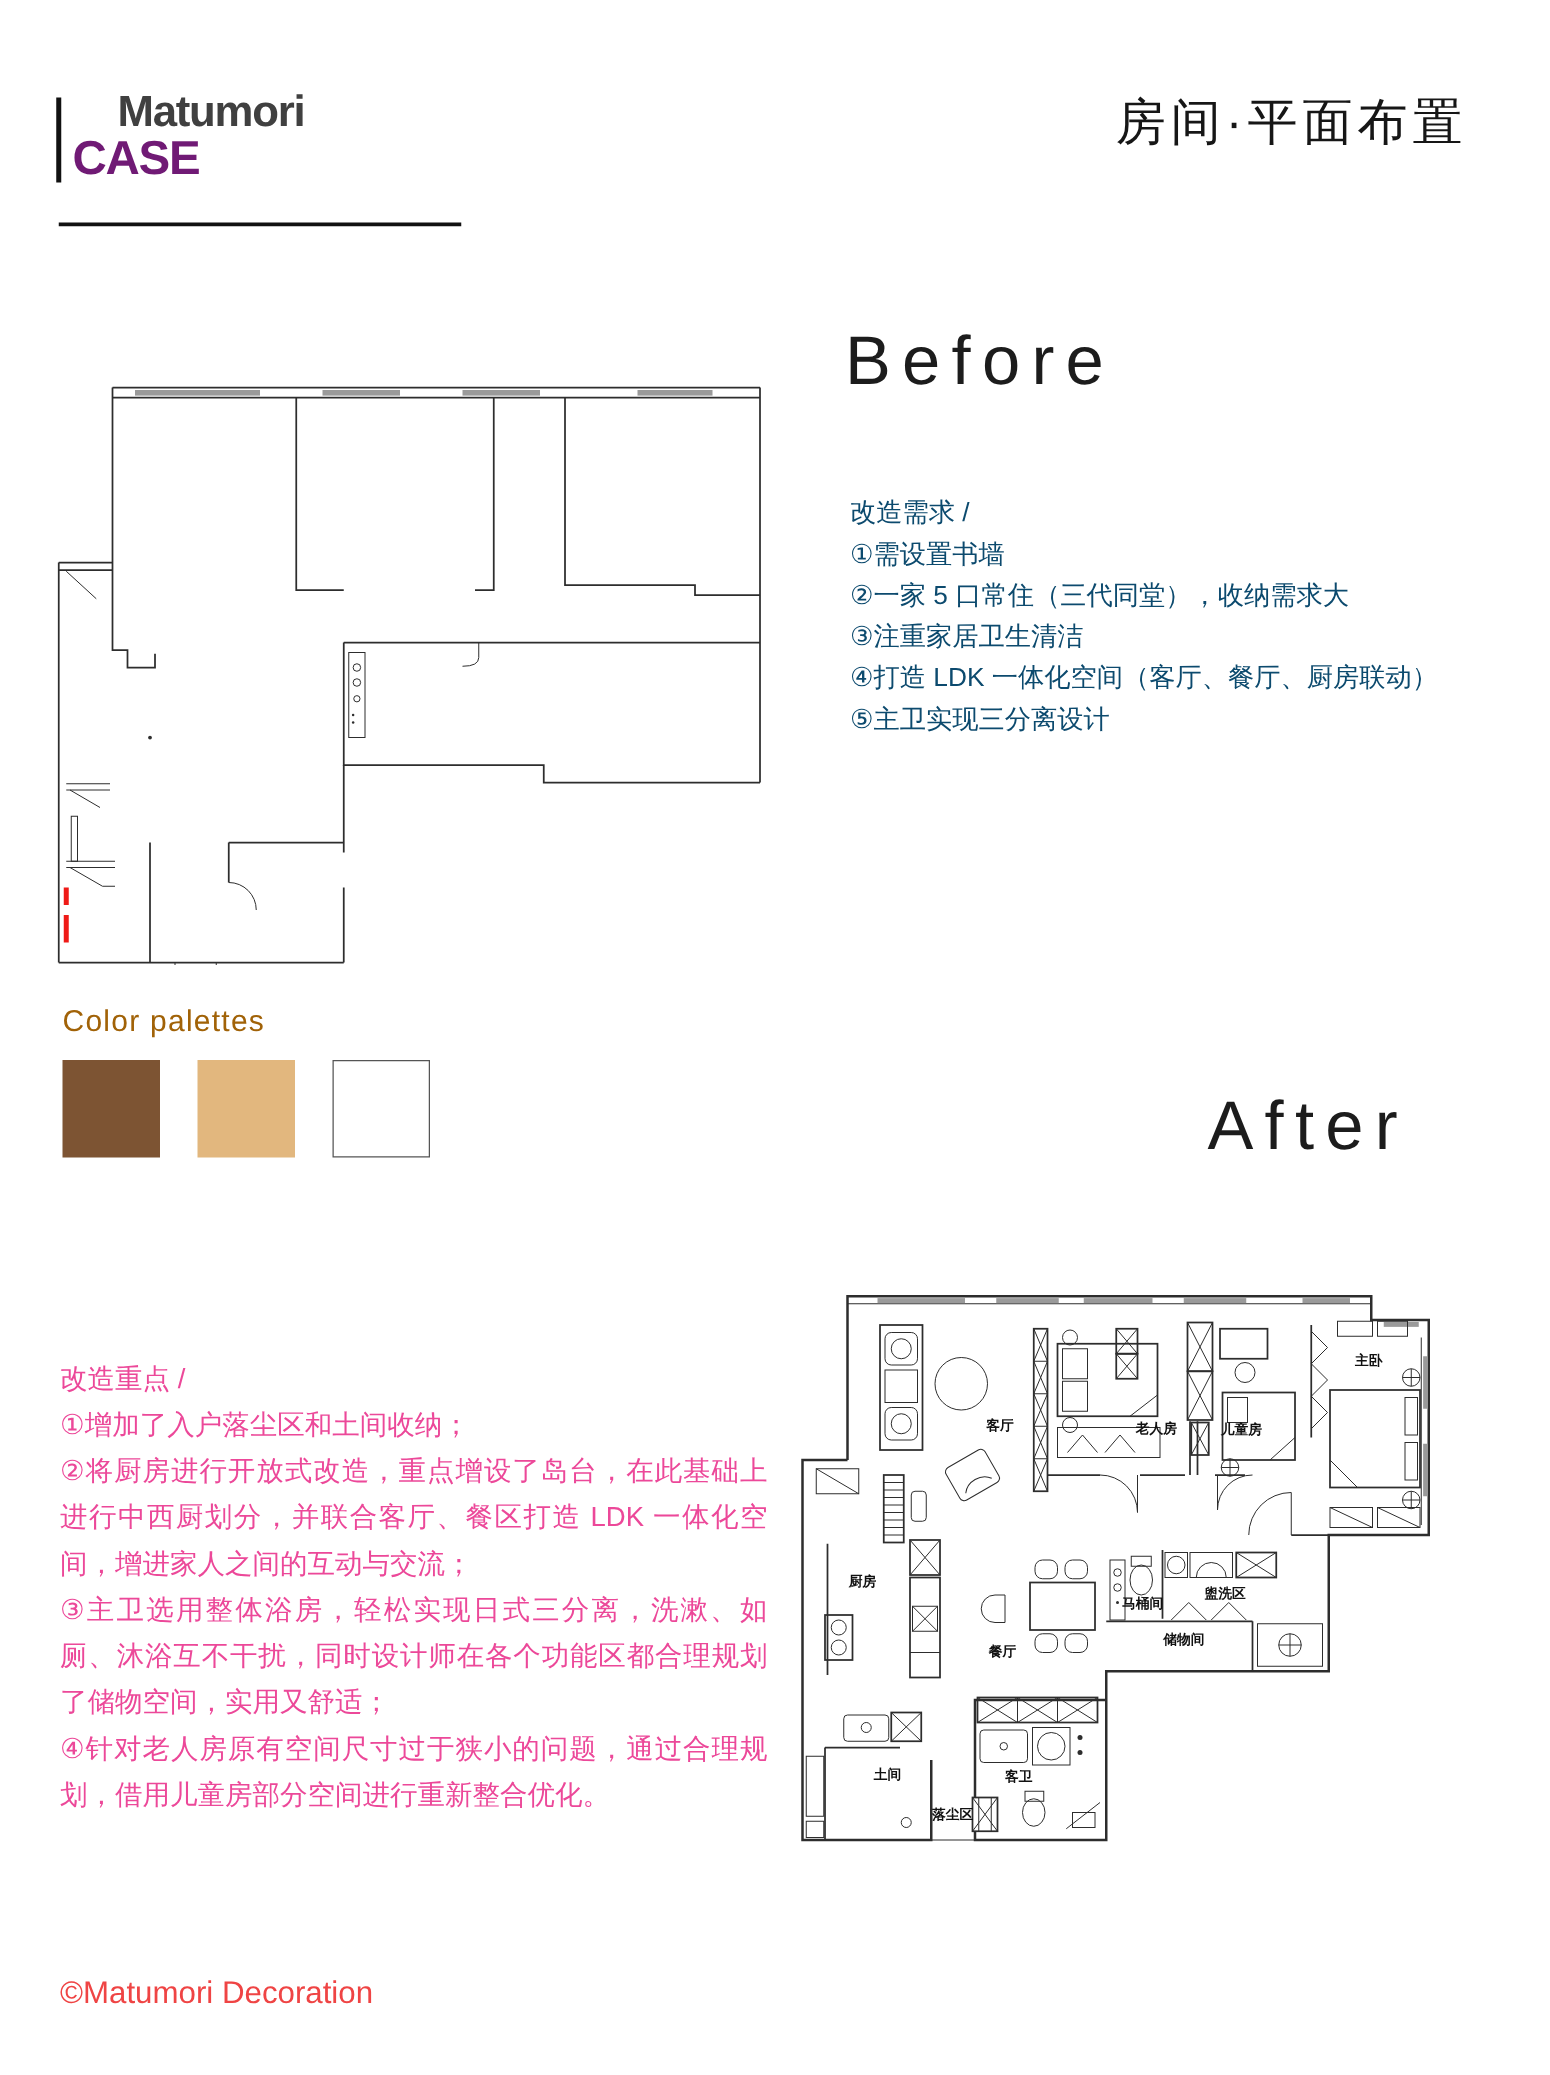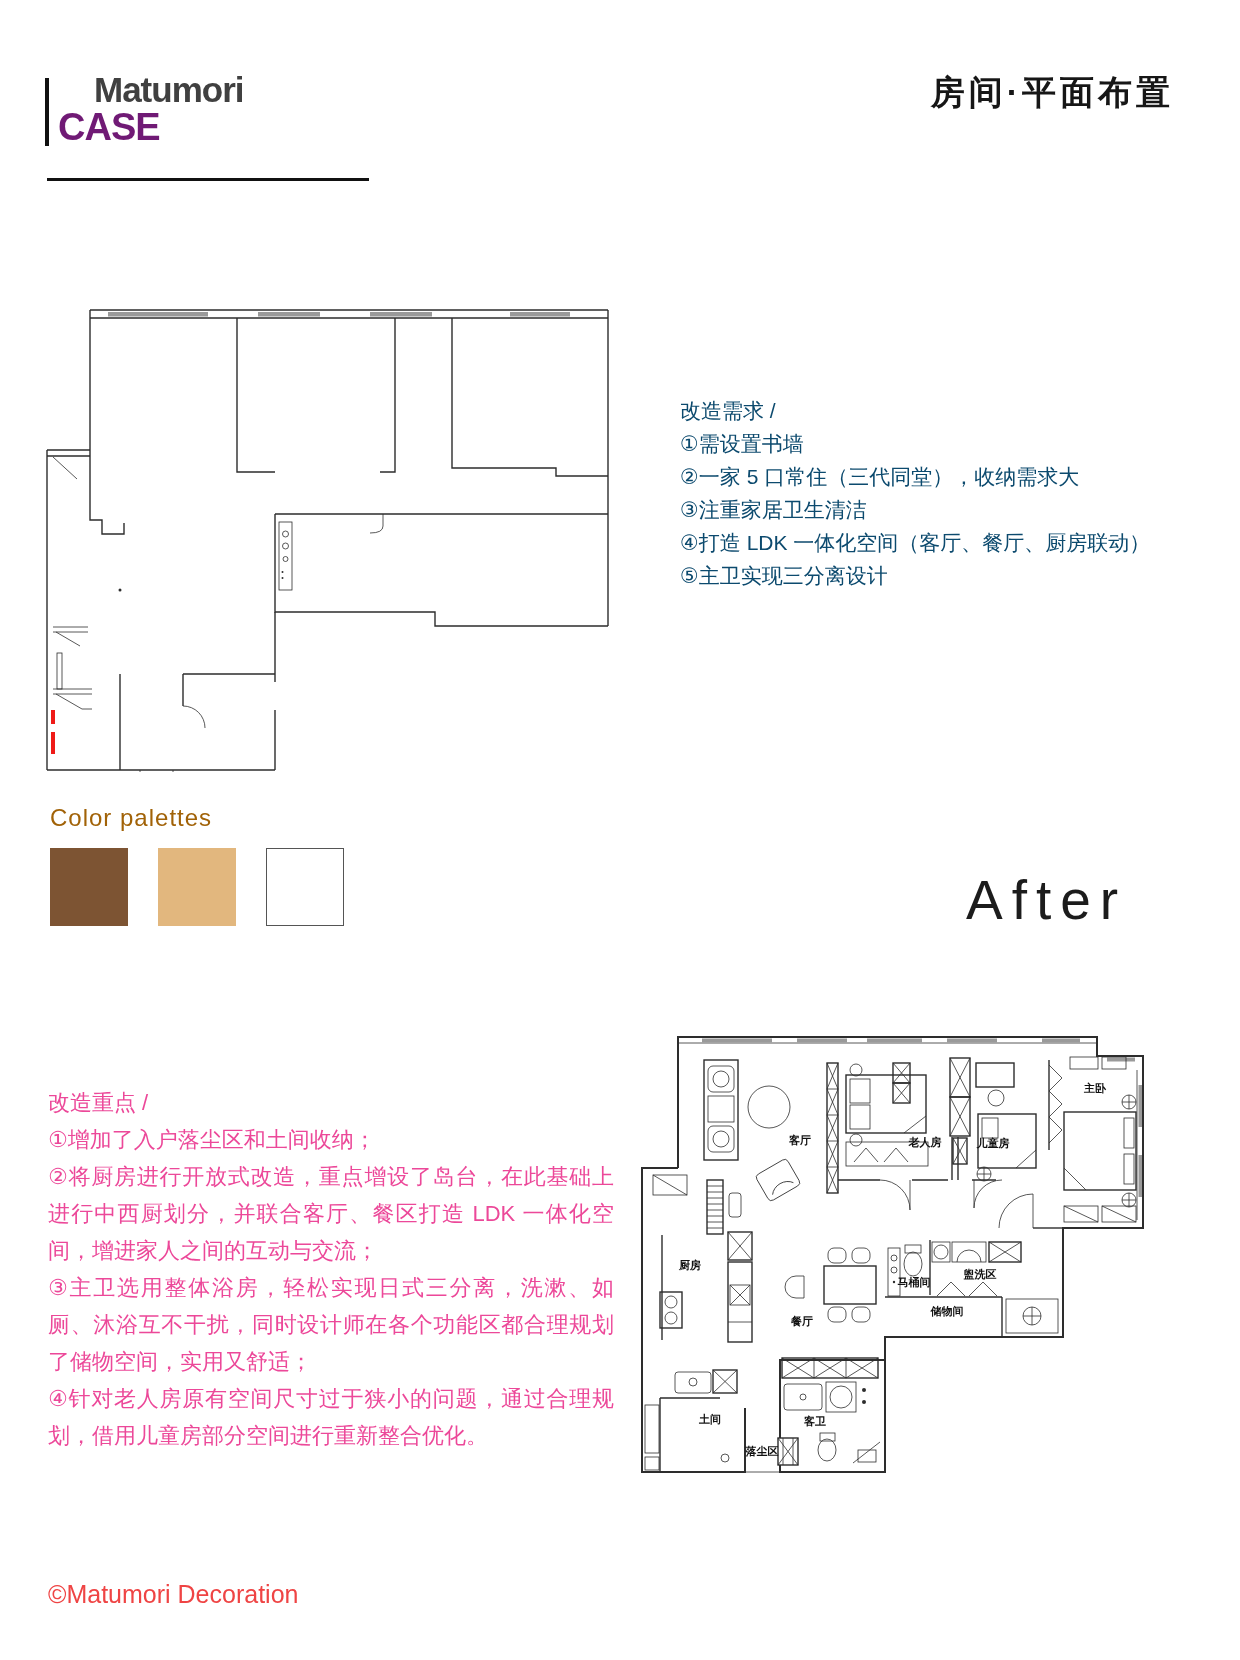--- a/index.html
+++ b/index.html
@@ -7,21 +7,21 @@
   .page{position:relative;width:1240px;height:1660px;background:#ffffff;overflow:hidden;}
 
   
   .logo{position:absolute;left:45px;top:72px;}
   .logo-bar{position:absolute;left:0;top:6px;width:4px;height:68px;background:#111;}
   .logo-t1{position:absolute;left:13px;top:0;font-size:35px;font-weight:800;letter-spacing:-1px;color:#404040;line-height:1;margin-left:36px;}
   .logo-t2{position:absolute;left:13px;top:36px;font-size:38px;font-weight:800;letter-spacing:-1px;color:#701a75;line-height:1;}
   .logo-underline{position:absolute;left:47px;top:178px;width:322px;height:3px;background:#111;}
 
   
-  .page-title{position:absolute;right:66px;top:70px;font-size:34px;font-weight:700;letter-spacing:4px;color:#161616;text-align:right;}
+  .page-title{position:absolute;right:66px;top:70px;font-size:40px;font-weight:400;letter-spacing:4px;color:#161616;text-align:right;}
 
   
   .sec-heading{font-size:55px;font-weight:300;letter-spacing:9px;color:#1c1c1c;}
   .before-heading{position:absolute;left:676px;top:256px;}
   .after-heading{position:absolute;left:966px;top:868px;}
 
   
   .req-block{position:absolute;left:680px;top:394px;width:480px;font-size:21px;line-height:33px;color:#0c4a6e;white-space:pre-line;}
   .hl-block{position:absolute;left:48px;top:1084px;width:566px;font-size:22px;line-height:37px;color:#ec4899;white-space:pre-line;text-align:justify;}
 
@@ -51,20 +51,21 @@
 
   <div class="logo">
     <div class="logo-bar"></div>
     <div class="logo-t1">Matumori</div>
     <div class="logo-t2">CASE</div>
   </div>
   <div class="logo-underline"></div>
 
   <div class="page-title">房间·平面布置</div>
 
+  <div class="sec-heading before-heading">Before</div>
   <div class="req-block">改造需求 /
 ①需设置书墙
 ②一家 5 口常住（三代同堂），收纳需求大
 ③注重家居卫生清洁
 ④打造 LDK 一体化空间（客厅、餐厅、厨房联动）
 ⑤主卫实现三分离设计</div>
 
   <svg class="before-plan" viewBox="0 0 580 490">
 
     <line class="w" x1="50" y1="28" x2="568" y2="28"></line>

